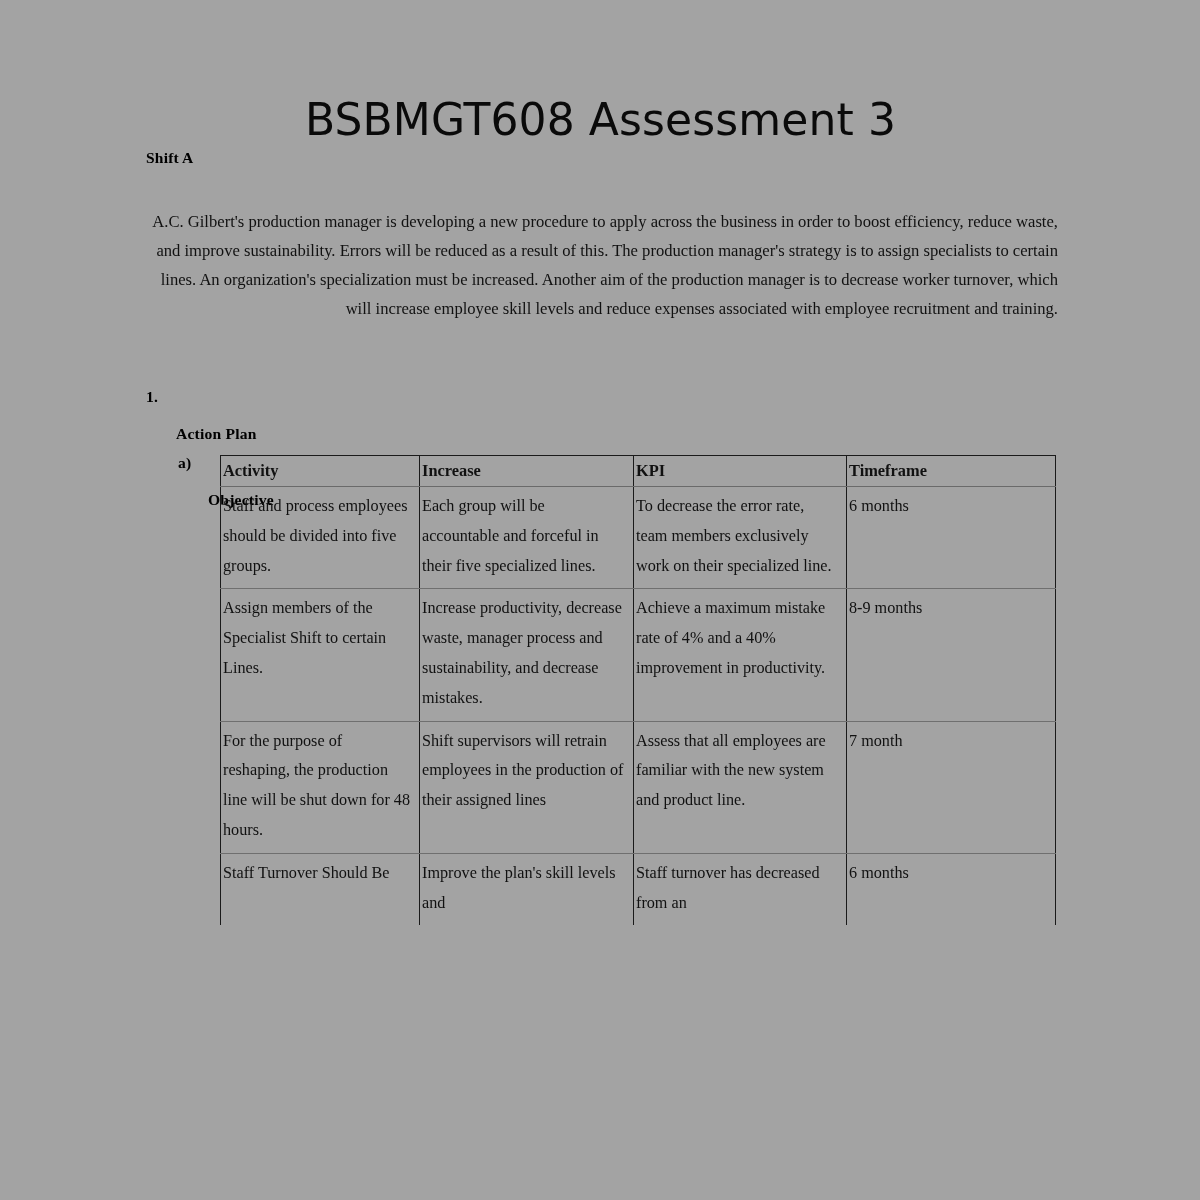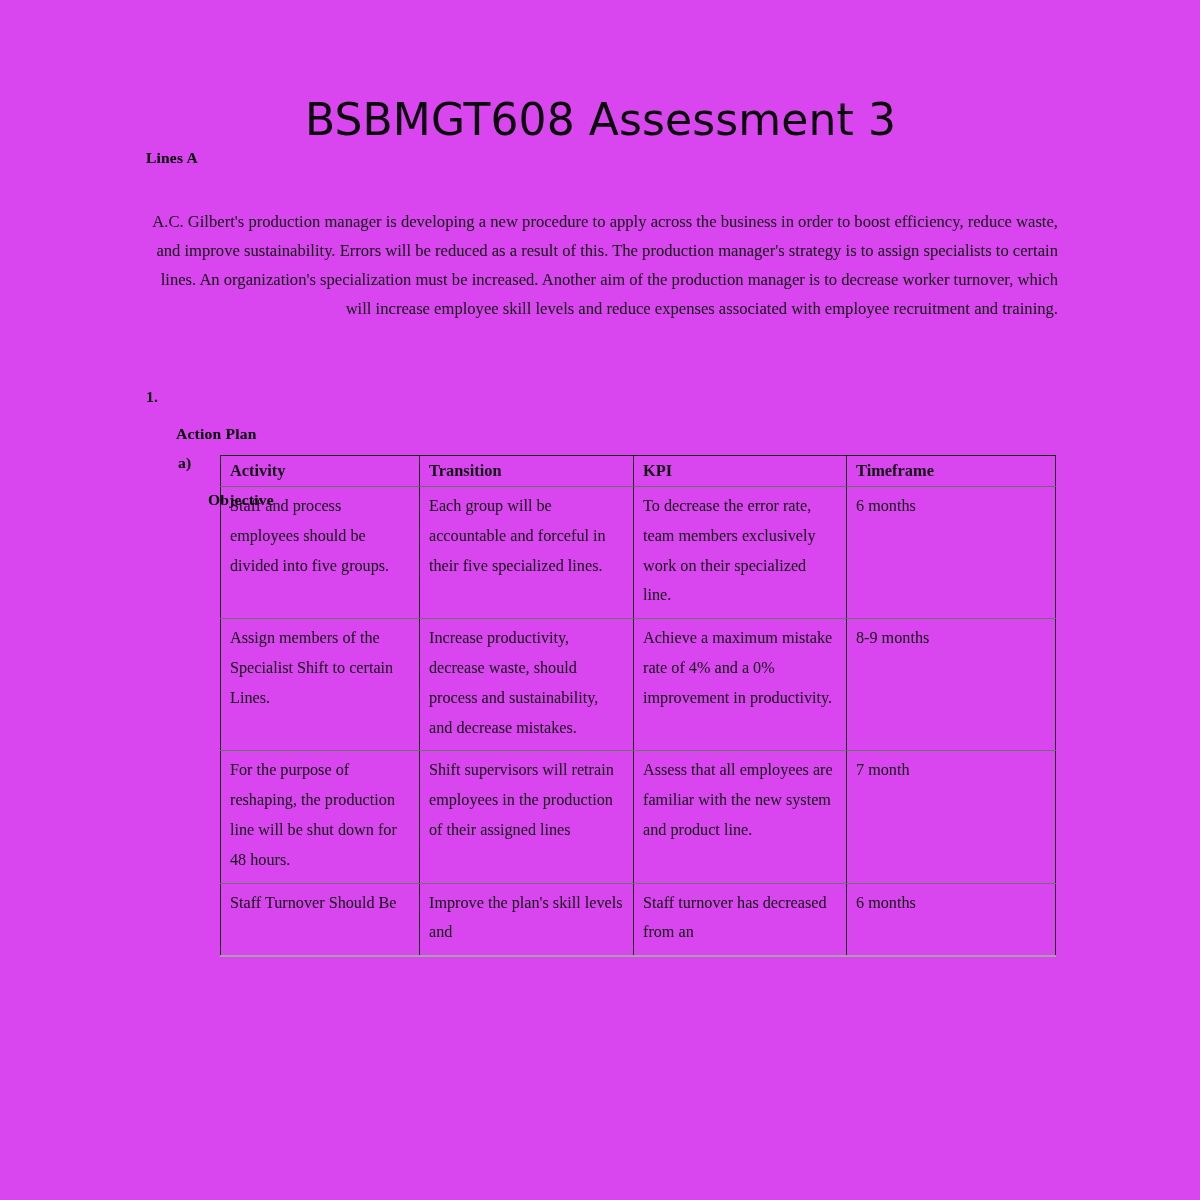--- a/index.html
+++ b/index.html
@@ -5,21 +5,21 @@
 <style>
   html, body {
     margin: 0;
     padding: 0;
     background: #ffffff;
   }
   .page {
     position: relative;
     width: 1200px;
     height: 1200px;
-    background: #d946ef;
+    background: #a3a3a3;
     overflow: hidden;
     font-family: "Liberation Serif", "DejaVu Serif", serif;
     color: #000000;
   }
 
   
   .doc-title {
     position: absolute;
     left: 146px;
     top: 92px;
@@ -98,21 +98,21 @@
   }
   .action-table col.c0 { width: 199px; }
   .action-table col.c1 { width: 214px; }
   .action-table col.c2 { width: 213px; }
   .action-table col.c3 { width: 209px; }
 
   .action-table th,
   .action-table td {
     border: 1px solid #1a1a1a;
     vertical-align: top;
-    padding: 5px 8px 7px 9px;
+    padding: 5px 8px 7px 2px;
     line-height: 29.8px;
     text-align: left;
     color: #111111;
   }
   .action-table th {
     font-weight: bold;
     font-size: 16.4px;
     line-height: 24px;
     padding-top: 3px;
     padding-bottom: 3px;
@@ -129,21 +129,21 @@
     border-bottom: 2px solid #a3a3a3;
   }
 </style>
 </head>
 <body>
 
 <div class="page">
 
   <div class="doc-title">BSBMGT608 Assessment 3</div>
 
-  <div class="part-heading">Lines A</div>
+  <div class="part-heading">Shift A</div>
 
   <p class="intro-paragraph">A.C. Gilbert's production manager is developing a new procedure to apply across the business in order to boost efficiency, reduce waste, and improve sustainability. Errors will be reduced as a result of this. The production manager's strategy is to assign specialists to certain lines. An organization's specialization must be increased. Another aim of the production manager is to decrease worker turnover, which will increase employee skill levels and reduce expenses associated with employee recruitment and training.</p>
 
   <div class="outline">
     <div class="outline-item level-1">
       <span class="outline-marker">1.</span>
       <span class="outline-label">Action Plan</span>
     </div>
     <div class="outline-item level-2">
       <span class="outline-marker">a)</span>
@@ -154,36 +154,36 @@
   <table class="action-table">
     <colgroup>
       <col class="c0">
         <col class="c1">
         <col class="c2">
         <col class="c3">
     </colgroup>
     <thead>
       <tr>
         <th>Activity</th>
-        <th>Transition</th>
+        <th>Increase</th>
         <th>KPI</th>
         <th>Timeframe</th>
       </tr>
     </thead>
     <tbody>
       <tr>
         <td>Staff and process employees should be divided into five groups.</td>
         <td>Each group will be accountable and forceful in their five specialized lines.</td>
         <td>To decrease the error rate, team members exclusively work on their specialized line.</td>
         <td>6 months</td>
       </tr>
       <tr>
         <td>Assign members of the Specialist Shift to certain Lines.</td>
-        <td>Increase productivity, decrease waste, should process and sustainability, and decrease mistakes.</td>
-        <td>Achieve a maximum mistake rate of 4% and a 0% improvement in productivity.</td>
+        <td>Increase productivity, decrease waste, manager process and sustainability, and decrease mistakes.</td>
+        <td>Achieve a maximum mistake rate of 4% and a 40% improvement in productivity.</td>
         <td>8-9 months</td>
       </tr>
       <tr>
         <td>For the purpose of reshaping, the production line will be shut down for 48 hours.</td>
         <td>Shift supervisors will retrain employees in the production of their assigned lines</td>
         <td>Assess that all employees are familiar with the new system and product line.</td>
         <td>7 month</td>
       </tr>
       <tr>
         <td>Staff Turnover Should Be</td>

